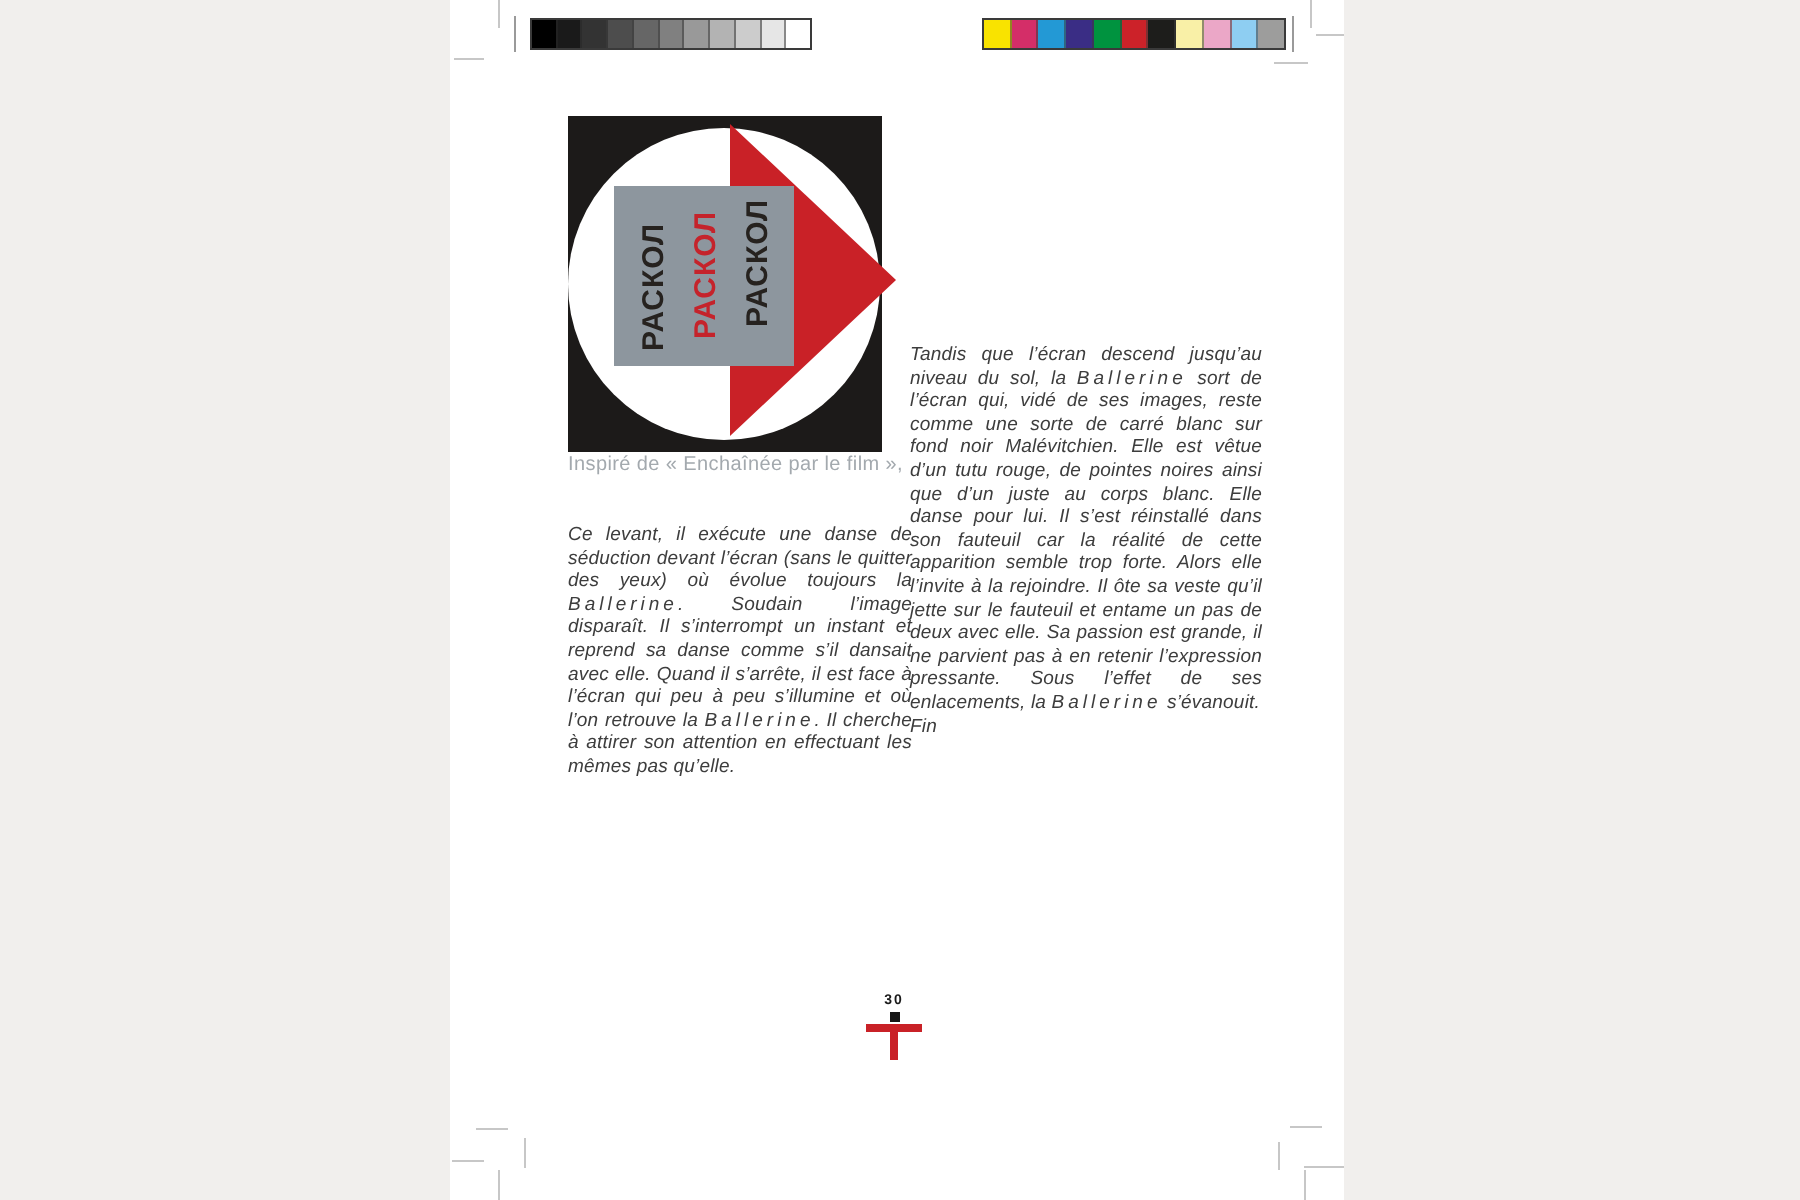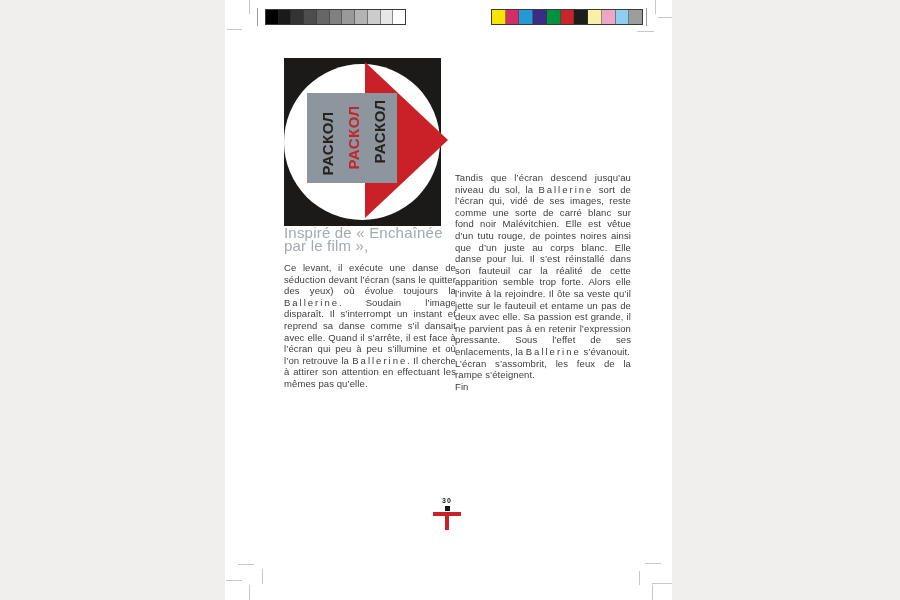--- a/index.html
+++ b/index.html
@@ -28,27 +28,27 @@
   .art-gray{position:absolute;left:23px;top:35px;width:90px;height:90px;background:var(--art-gray);z-index:4;overflow:visible;}
   .raskol{position:absolute;width:86px;height:17px;line-height:17px;text-align:center;
     font-weight:800;font-size:15px;letter-spacing:.5px;transform:rotate(-90deg);white-space:nowrap;}
   .raskol.r0{left:-23px;top:42px;}
   .raskol.r1{left:3px;top:36px;}
   .raskol.r2{left:29px;top:30px;}
 
   
   .heading{position:absolute;left:224px;top:128px;width:215px;font-size:9.5px;font-weight:bold;
     color:var(--heading-red);letter-spacing:.1px;}
-  .caption{position:absolute;left:59px;top:226px;width:180px;font-size:15px;line-height:13px;
+  .caption{position:absolute;left:59px;top:226px;width:180px;font-size:10px;line-height:13px;
     color:var(--caption-gray);letter-spacing:.2px;}
 
   
   .col{position:absolute;font-size:9.5px;line-height:11.6px;color:var(--body-text);
     text-align:justify;letter-spacing:.1px;}
-  .col p{margin:0;}
+  .col p{margin:0;font-style:italic;}
   .col.left{left:59px;top:262px;width:172px;}
   .col.left p{margin-bottom:7px;}
   .col.right{left:230px;top:172px;width:176px;}
   .fin{margin-top:19px;text-align:left;}
   .emph{letter-spacing:2px;}
 
   
   .footer-mark{position:absolute;left:194px;top:497px;width:56px;text-align:center;}
   .pn{font-size:7px;font-weight:bold;color:#1a1a1a;line-height:8px;letter-spacing:1px;}
   .pdot{width:5px;height:5px;background:#161616;margin:1px auto 1px auto;}
@@ -120,21 +120,20 @@
     <div class="caption">
       <div>Inspiré de  « Enchaînée par le film »,</div>
     </div>
 
     <div class="col left" id="left-col">
         <p>Ce levant, il exécute une danse de séduction devant l’écran (sans le quitter des yeux) où évolue toujours la <span class="emph">Ballerine</span>. Soudain l’image disparaît. Il s’interrompt un instant et reprend sa danse comme s’il dansait avec elle. Quand il s’arrête, il est face à l’écran qui peu à peu s’illumine et où l’on retrouve la <span class="emph">Ballerine</span>. Il cherche à attirer son attention en effectuant les mêmes pas qu’elle.</p>
       </div>
     <div class="col right">
       <div id="right-col">
           <p>Tandis que l’écran descend jusqu’au niveau du sol, la <span class="emph">Ballerine</span> sort de l’écran qui, vidé de ses images, reste comme une sorte de carré blanc sur fond noir Malévitchien. Elle est vêtue d’un tutu rouge, de pointes noires ainsi que d’un juste au corps blanc. Elle danse pour lui. Il s’est réinstallé dans son fauteuil car la réalité de cette apparition semble trop forte. Alors elle l’invite à la rejoindre. Il ôte sa veste qu’il jette sur le fauteuil et entame un pas de deux avec elle. Sa passion est grande, il ne parvient pas à en retenir l’expression pressante. Sous l’effet de ses enlacements, la <span class="emph">Ballerine</span> s’évanouit.</p>
-          <p>L’écran s’assombrit, les feux de la rampe s’éteignent.</p>
         </div>
       <p class="fin">Fin</p>
     </div>
 
     <div class="footer-mark">
       <div class="pn">30</div>
       <div class="pdot"></div>
       <div class="pcross">
         <div class="h"></div>
         <div class="v"></div>

